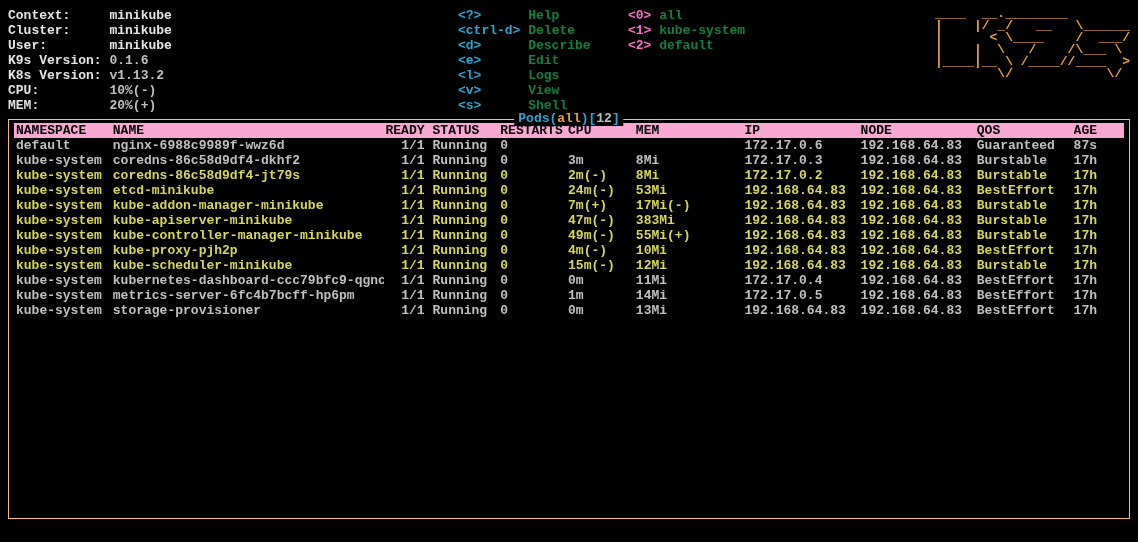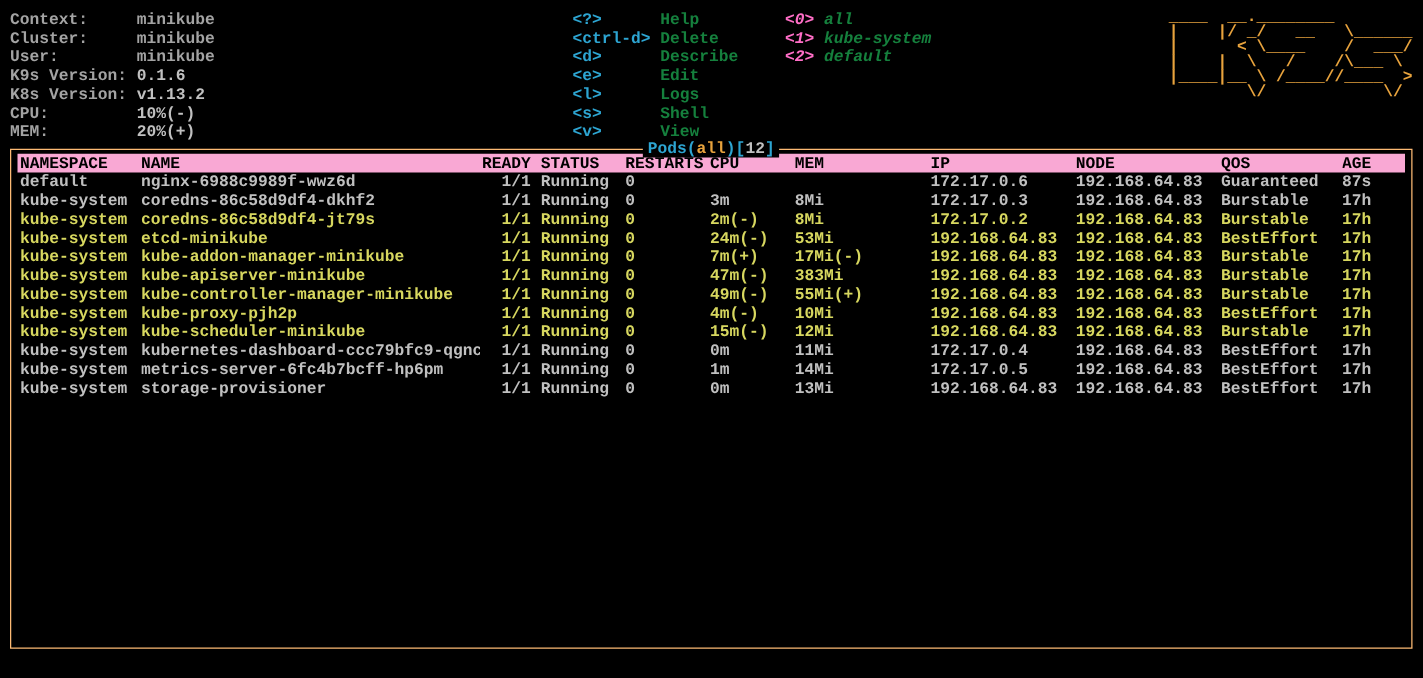--- a/index.html
+++ b/index.html
@@ -9,21 +9,21 @@
       font-family: 'Courier New', Consolas, monospace;
       font-size: 13px;
       padding: 8px;
       width: 1138px;
       height: 542px;
       font-weight: bold;
     }
     .header { display: flex; margin-bottom: 6px; }
     .info-col { flex: 0 0 auto; }
     .info-row { white-space: pre; line-height: 15px; }
-    .label { color: #a3a3a3; }
+    .label { color: #e5e5e5; }
     .value { color: #c0c0c0; }
     .hotkey { color: #2da5d2; }
     .desc { color: #15803d; }
     .hotkey-ns { color: #ff6ec7; }
     .logo {
       margin-left: auto;
       color: #e8a33d;
       white-space: pre;
       font-size: 13px;
       line-height: 12px;
@@ -75,24 +75,24 @@
     <div class="info-row"><span class="label">K8s Version:</span> <span class="value">v1.13.2</span></div>
     <div class="info-row"><span class="label">CPU:</span>         <span class="value">10%(-)</span></div>
     <div class="info-row"><span class="label">MEM:</span>         <span class="value">20%(+)</span></div>
   </div>
   <div class="info-col" style="width:170px;">
     <div class="info-row"><span class="hotkey">&lt;?&gt;</span>      <span class="desc">Help</span></div>
     <div class="info-row"><span class="hotkey">&lt;ctrl-d&gt;</span> <span class="desc">Delete</span></div>
     <div class="info-row"><span class="hotkey">&lt;d&gt;</span>      <span class="desc">Describe</span></div>
     <div class="info-row"><span class="hotkey">&lt;e&gt;</span>      <span class="desc">Edit</span></div>
     <div class="info-row"><span class="hotkey">&lt;l&gt;</span>      <span class="desc">Logs</span></div>
+    <div class="info-row"><span class="hotkey">&lt;v&gt;</span>      <span class="desc">View</span></div>
     <div class="info-row"><span class="hotkey">&lt;s&gt;</span>      <span class="desc">Shell</span></div>
-    <div class="info-row"><span class="hotkey">&lt;v&gt;</span>      <span class="desc">View</span></div>
-  </div>
-  <div class="info-col" style="width:170px;font-style:italic;">
+  </div>
+  <div class="info-col" style="width:170px;">
     <div class="info-row"><span class="hotkey-ns">&lt;0&gt;</span> <span class="desc">all</span></div>
     <div class="info-row"><span class="hotkey-ns">&lt;1&gt;</span> <span class="desc">kube-system</span></div>
     <div class="info-row"><span class="hotkey-ns">&lt;2&gt;</span> <span class="desc">default</span></div>
   </div>
   <div class="logo">____  __.________       
 |    |/ _/   __   \______
 |      &lt; \____    /  ___/
 |    |  \   /    /\___ \ 
 |____|__ \ /____//____  &gt;
         \/            \/ </div>

